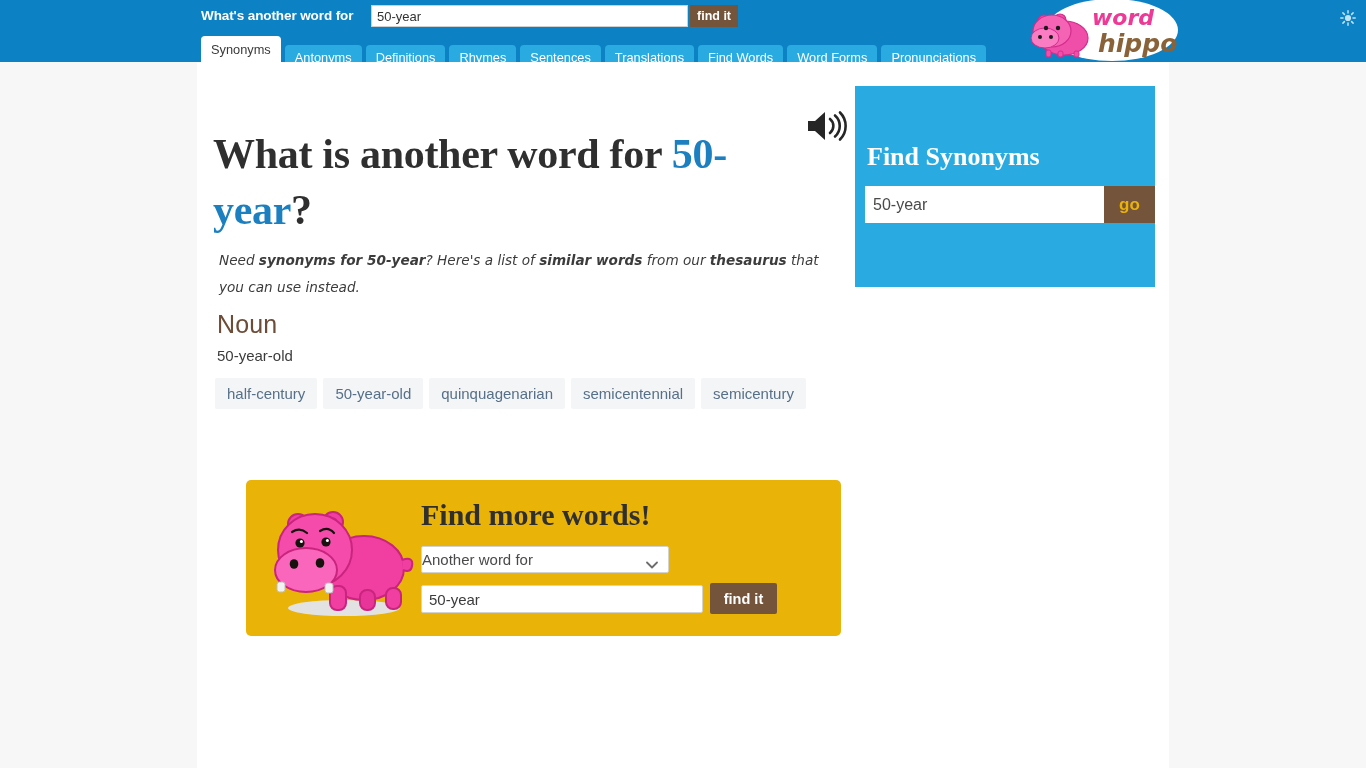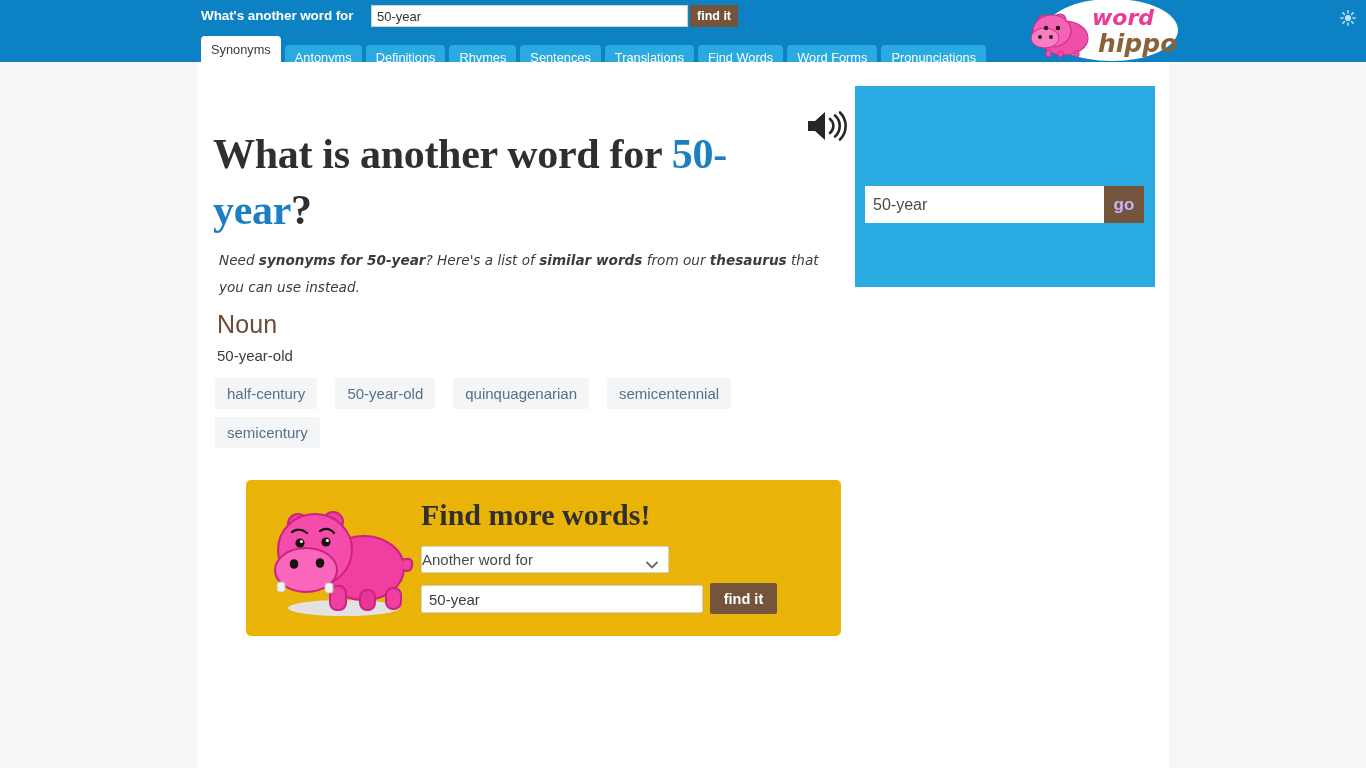--- a/index.html
+++ b/index.html
@@ -148,21 +148,21 @@
     position: absolute; left: 4px; top: 285px;
     font-size: 15px;
     color: #3c3c3c;
   }
 
   .chips {
     position: absolute; left: 2px; top: 316px;
     width: 600px;
     display: flex;
     flex-wrap: wrap;
-    gap: 8px 18px;
+    gap: 8px 6px;
   }
   .chip {
     background: #f4f5f6;
     color: #56708a;
     font-size: 15px;
     padding: 7px 12px;
     border-radius: 2px;
     cursor: pointer;
     white-space: nowrap;
   }
@@ -250,23 +250,23 @@
     background: #ffffff;
     border: none;
     font-family: "Liberation Sans", sans-serif;
     font-size: 16px;
     color: #4a4a4a;
     padding: 0 8px;
     outline: none;
   }
   .sidebar-go {
     position: absolute; left: 249px; top: 100px;
-    width: 40px; height: 37px;
+    width: 51px; height: 37px;
     background: #74543a;
-    color: #c4b5fd;
+    color: #eab308;
     border: none;
     font-family: "Liberation Sans", sans-serif;
     font-size: 17px;
     font-weight: bold;
     cursor: pointer;
   }
 </style>
 </head>
 <body>
 
@@ -408,17 +408,18 @@
         </svg>
       </span>
 
       <input class="widget-input" type="text" value="50-year" style="">
       <button class="widget-btn">find it</button>
     </div>
 
   </div>
 
   <div class="sidebar">
+    <div class="sidebar-title">Find Synonyms</div>
     <input class="sidebar-input" type="text" value="50-year" style="">
     <button class="sidebar-go">go</button>
   </div>
 
 </div>
 
 </body></html>

